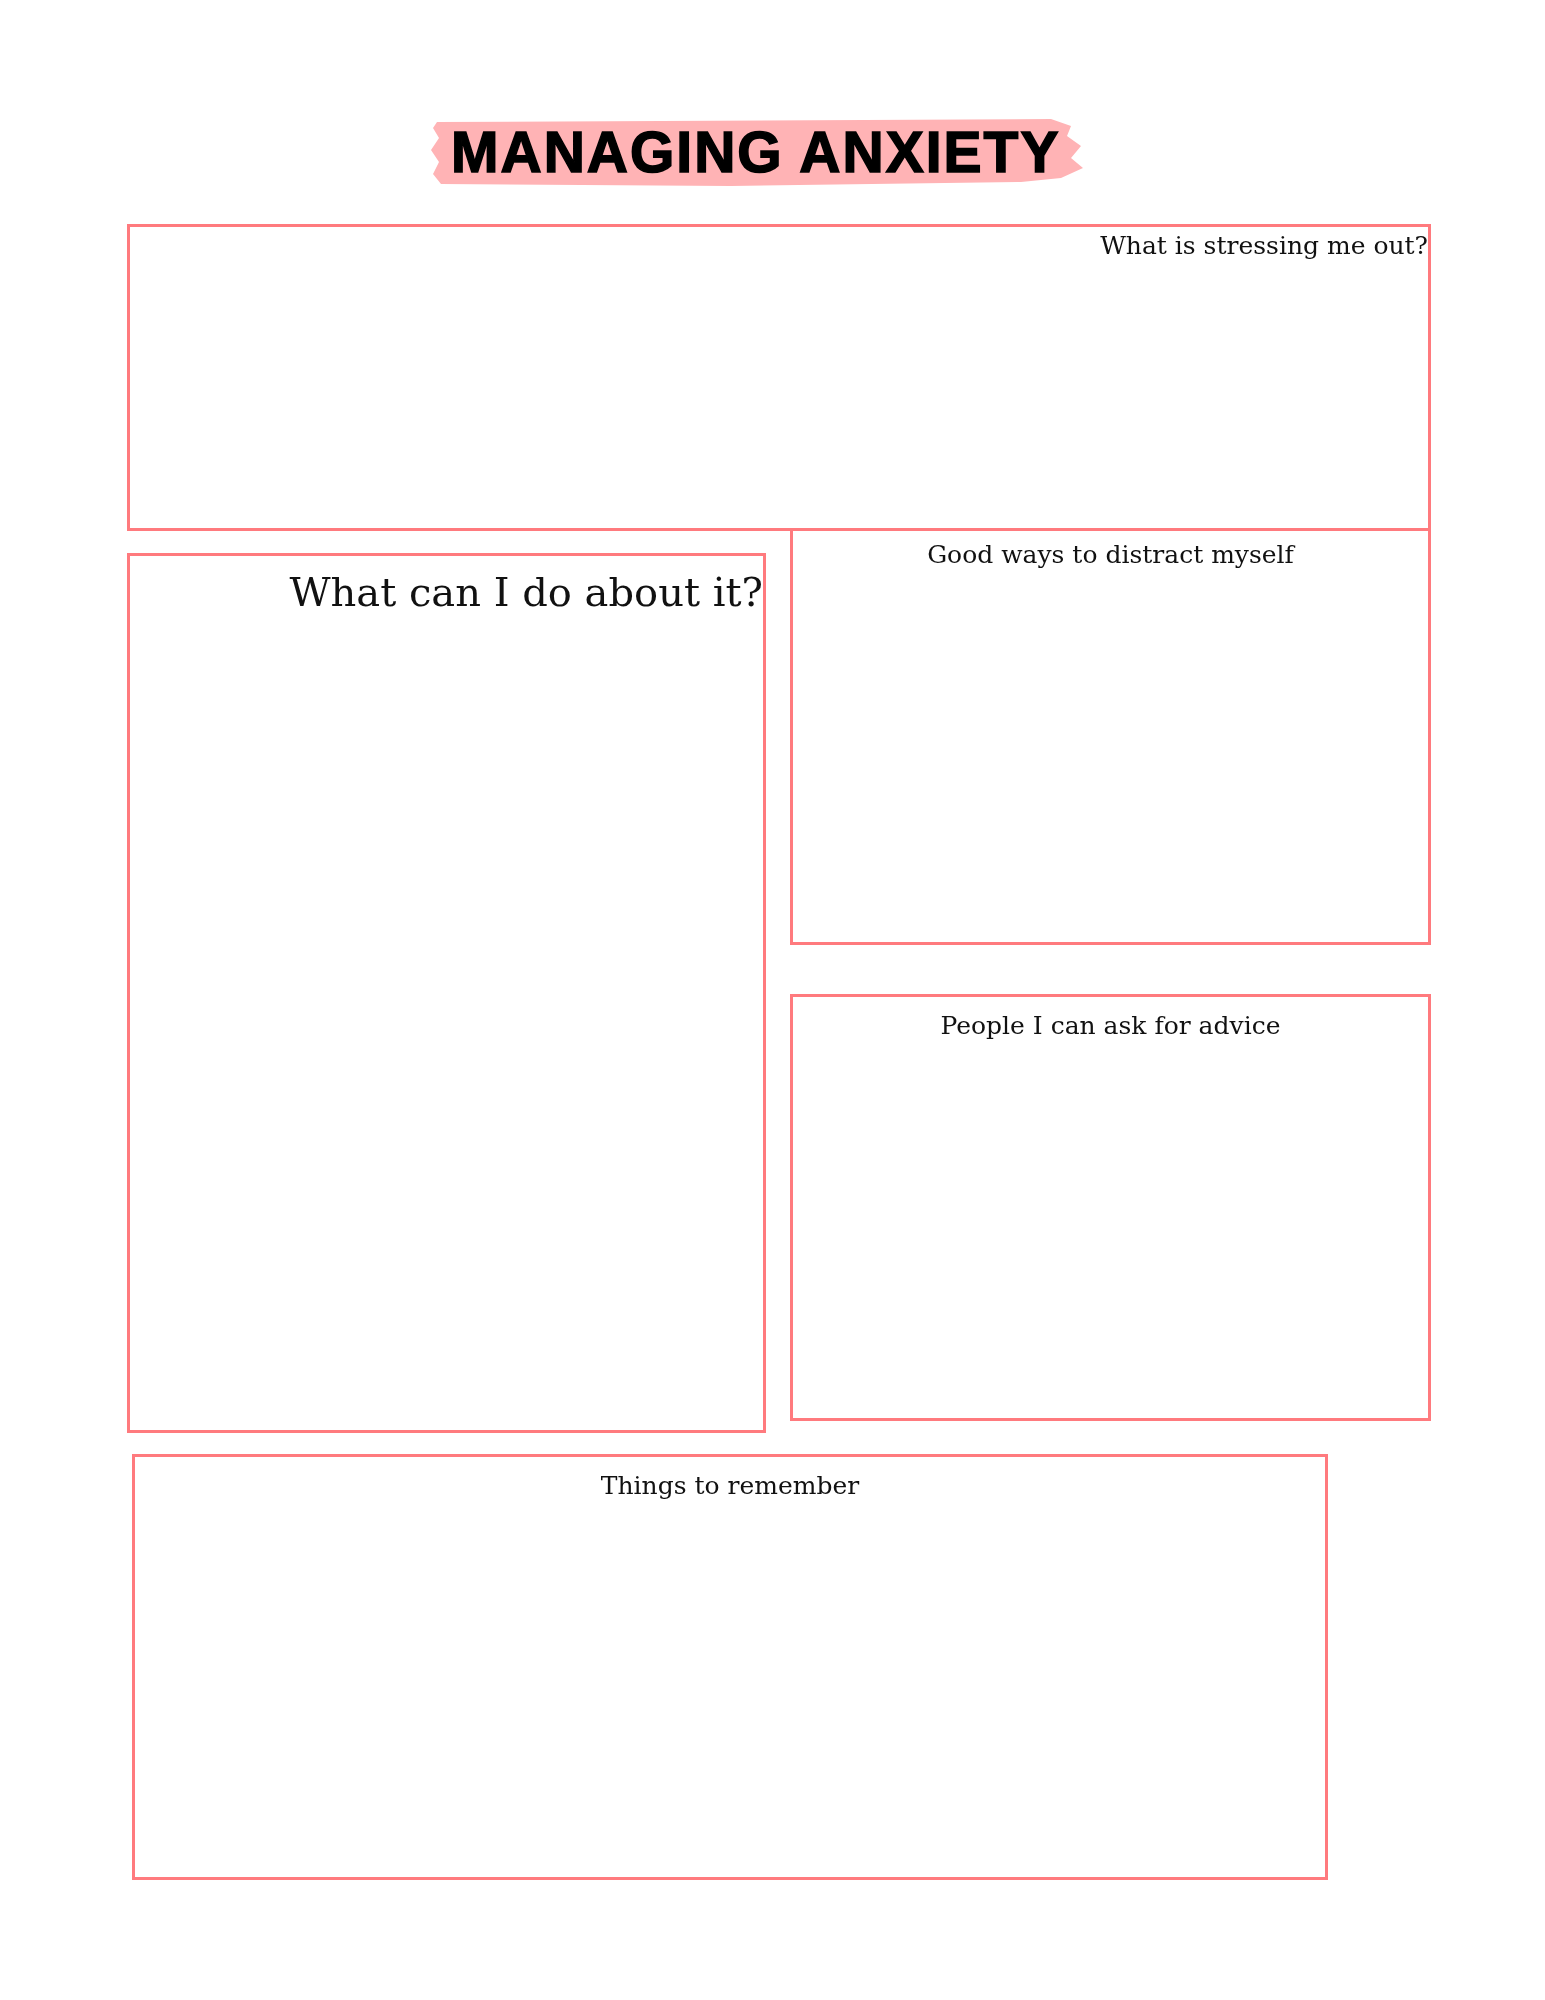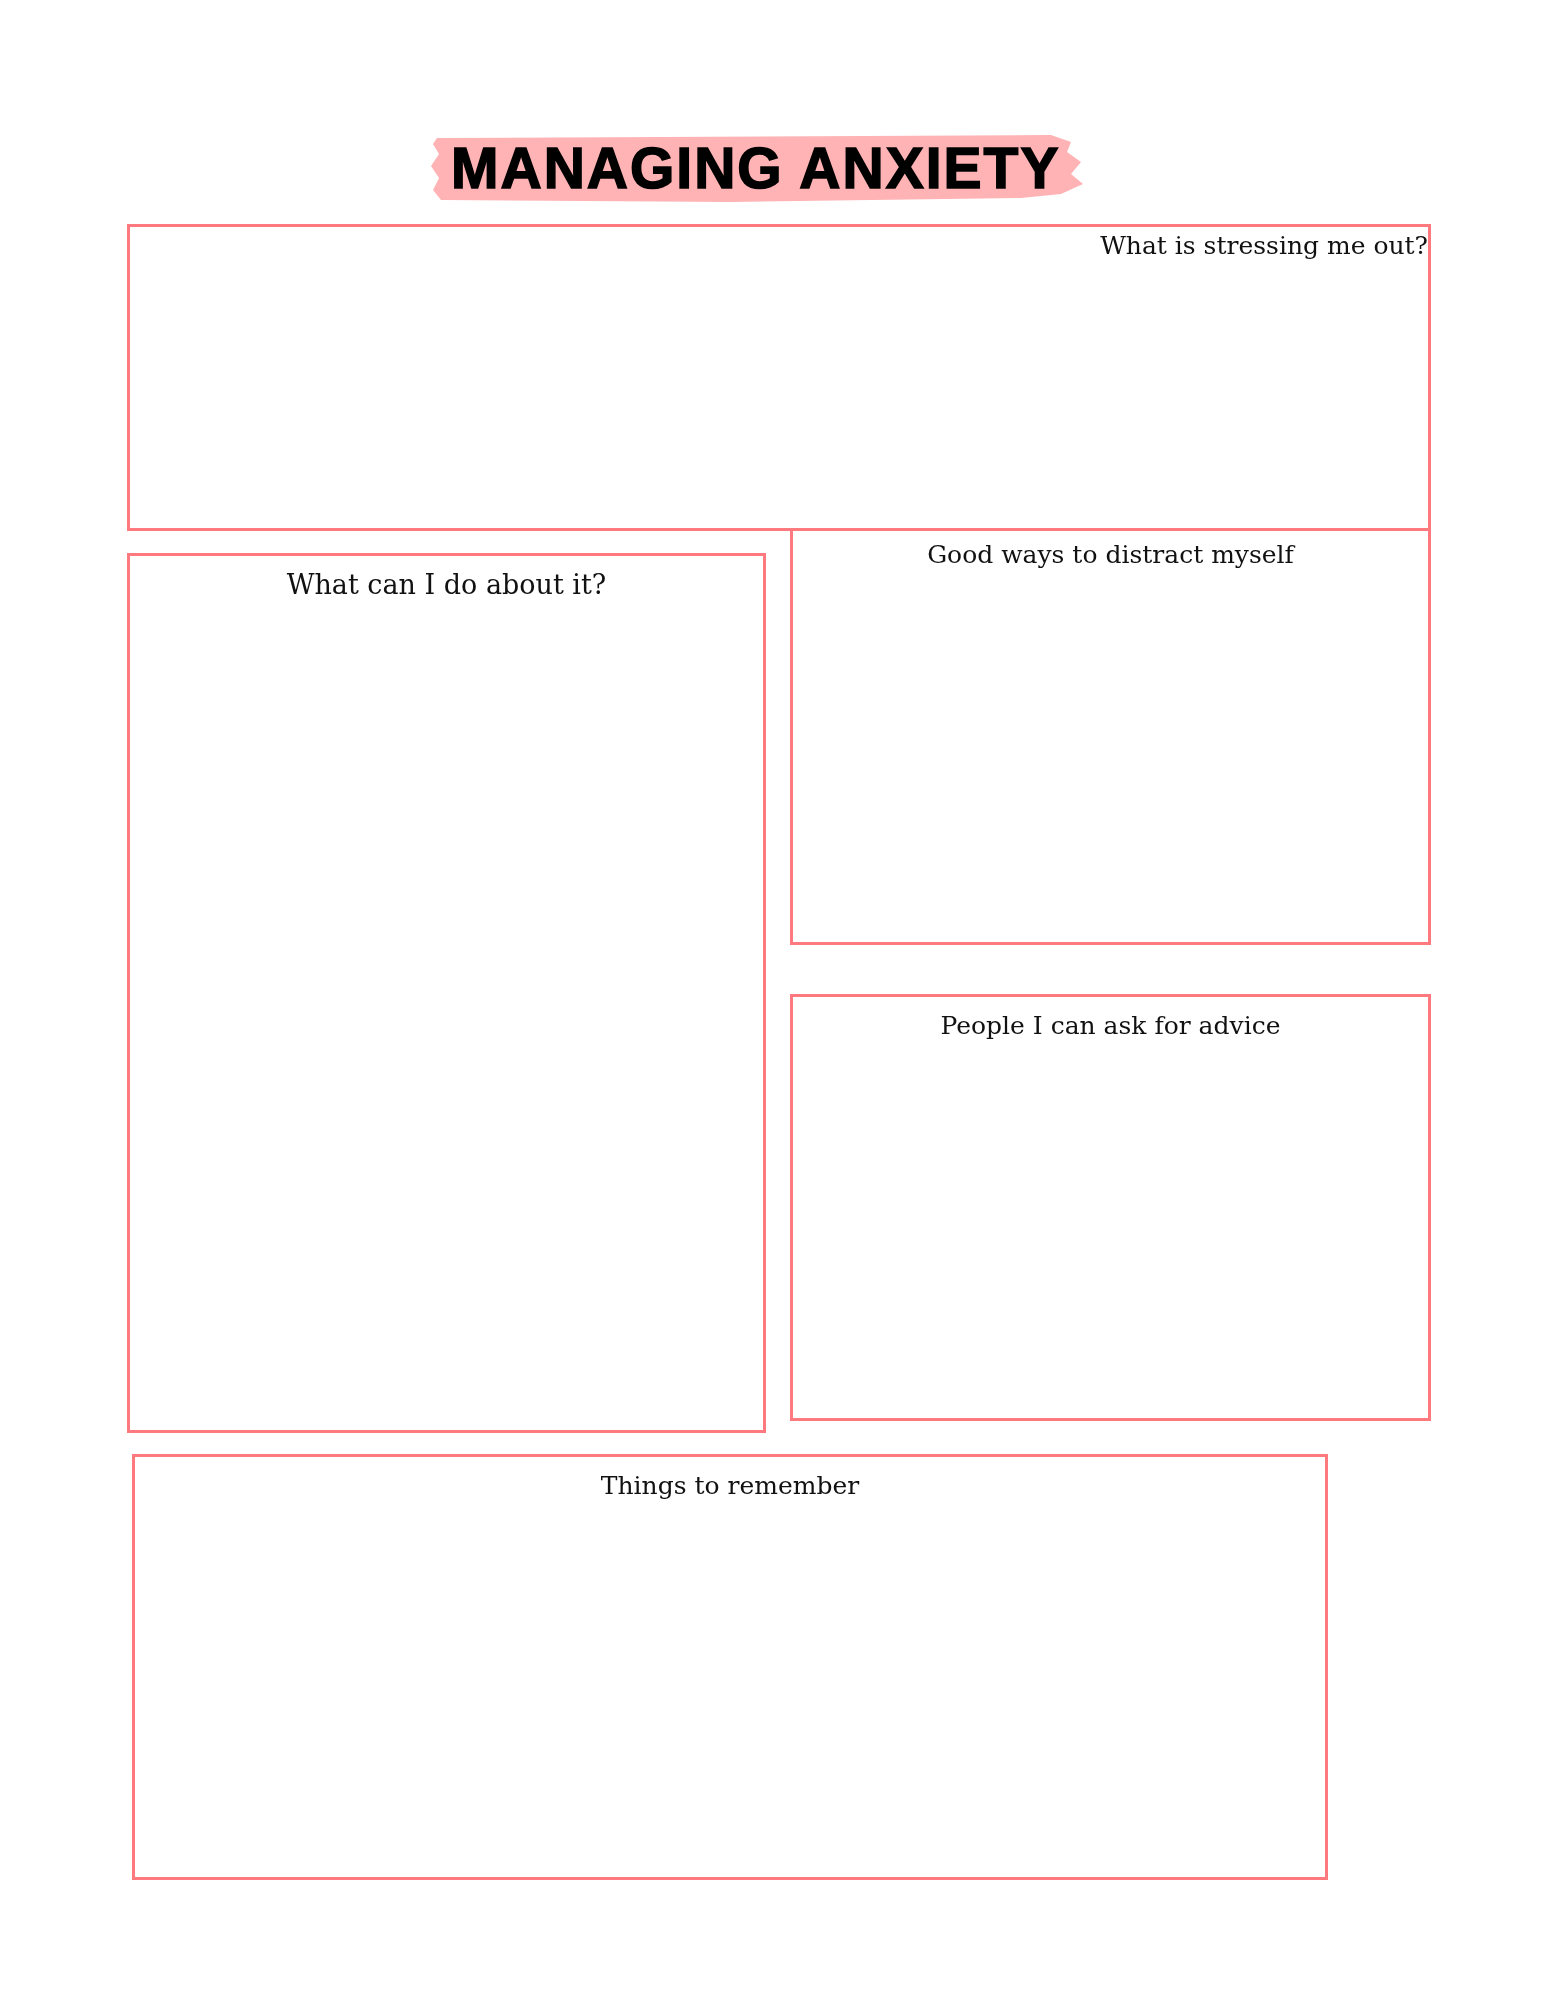--- a/index.html
+++ b/index.html
@@ -1,25 +1,25 @@
 <!DOCTYPE html>
 <html><head>
 <meta charset="utf-8">
 <style>
   html,body{margin:0;padding:0;background:#fff;}
   body{width:1545px;height:2000px;position:relative;overflow:hidden;font-family:"DejaVu Serif","Liberation Serif",serif;color:#111;}
-  .title-wrap{position:absolute;left:431px;top:132px;width:654px;height:72px;}
+  .title-wrap{position:absolute;left:431px;top:116px;width:654px;height:72px;}
   .brush{position:absolute;left:0;top:0;width:100%;height:100%;}
   .title{position:absolute;left:20px;top:0;width:700px;height:72px;line-height:72px;font-family:"Liberation Sans",sans-serif;font-weight:900;font-size:57px;letter-spacing:2px;color:#000;white-space:nowrap;-webkit-text-stroke:1.5px #000;}
   .box{position:absolute;box-sizing:border-box;border:3.5px solid #ff7a7e;background:#fff;}
   .box .label{position:absolute;left:0;right:0;text-align:center;color:#111;}
   #box-stress{left:127px;top:224px;width:1304px;height:307px;}
   #box-stress .label{top:4px;font-size:25px;text-align:right;}
   #box-do{left:127px;top:553px;width:639px;height:880px;}
-  #box-do .label{top:13px;font-size:27px;}
+  #box-do .label{top:13px;font-size:40px;text-align:right;}
   #box-distract{left:790px;top:528px;width:641px;height:417px;padding-left:7px;}
   #box-distract .label{top:9px;font-size:25px;}
   #box-advice{left:790px;top:994px;width:641px;height:427px;}
   #box-advice .label{top:14px;font-size:25px;}
   #box-remember{left:132px;top:1454px;width:1196px;height:426px;}
   #box-remember .label{top:14px;font-size:25px;}
 </style>
 </head>
 <body>
 

